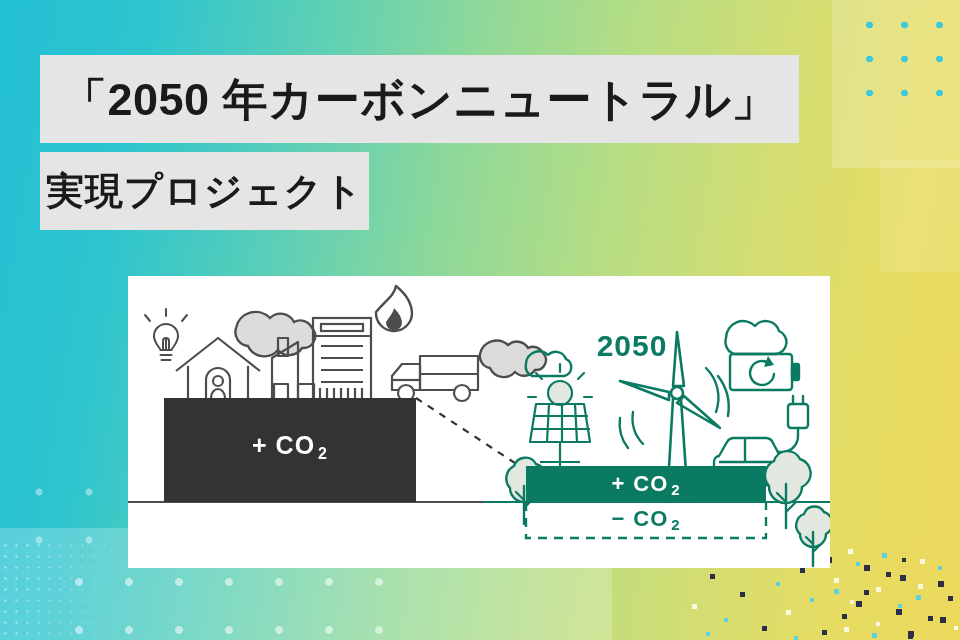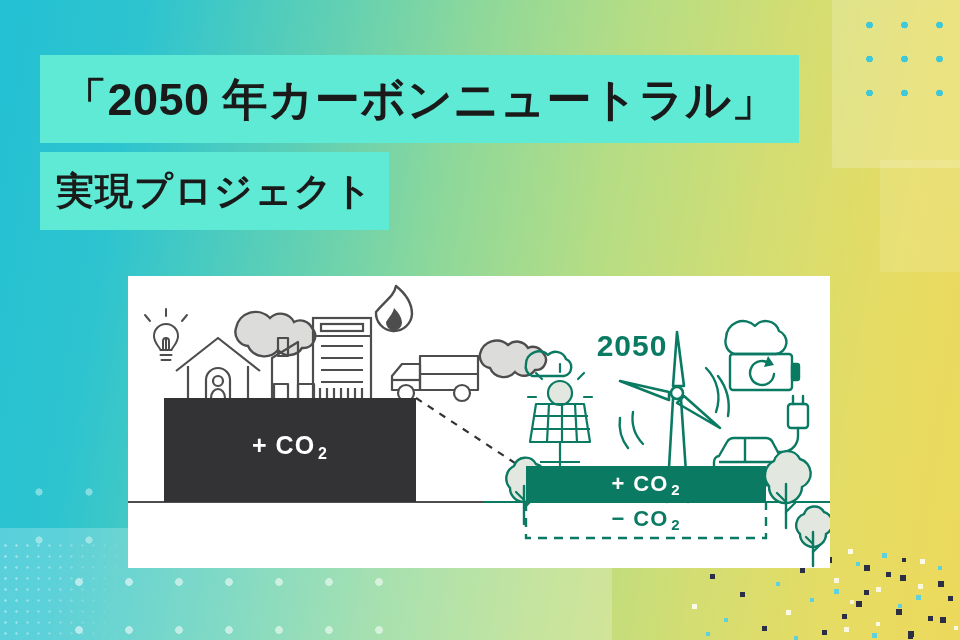--- a/index.html
+++ b/index.html
@@ -55,24 +55,24 @@
   .dots-left-sm{
     position:absolute;left:0;top:460px;width:400px;height:100px;
     background-image:radial-gradient(circle, rgba(255,255,255,.40) 3.4px, rgba(0,0,0,0) 3.8px);
     background-size:50px 48px;background-position:14px 8px;
   }
   .confetti{position:absolute;left:820px;top:545px;width:140px;height:95px;}
   .confetti-wide{position:absolute;left:690px;top:556px;width:270px;height:84px;}
 
   
   .title-box{
-    position:absolute;background:#5eead4;display:flex;align-items:center;
+    position:absolute;background:#e5e5e5;display:flex;align-items:center;
   }
   .title-box-1{left:40px;top:55px;height:88px;padding:0 22px;}
-  .title-box-2{left:40px;top:152px;height:78px;padding:0 16px;}
+  .title-box-2{left:40px;top:152px;height:78px;padding:0 6px;}
   .title-1{
     font-size:45px;font-weight:700;color:#1a1a1a;letter-spacing:.5px;
     white-space:nowrap;line-height:1;
   }
   .title-2{
     font-size:38px;font-weight:700;color:#1a1a1a;letter-spacing:1px;
     white-space:nowrap;line-height:1;
   }
   .region{
     position:absolute;right:62px;top:160px;

